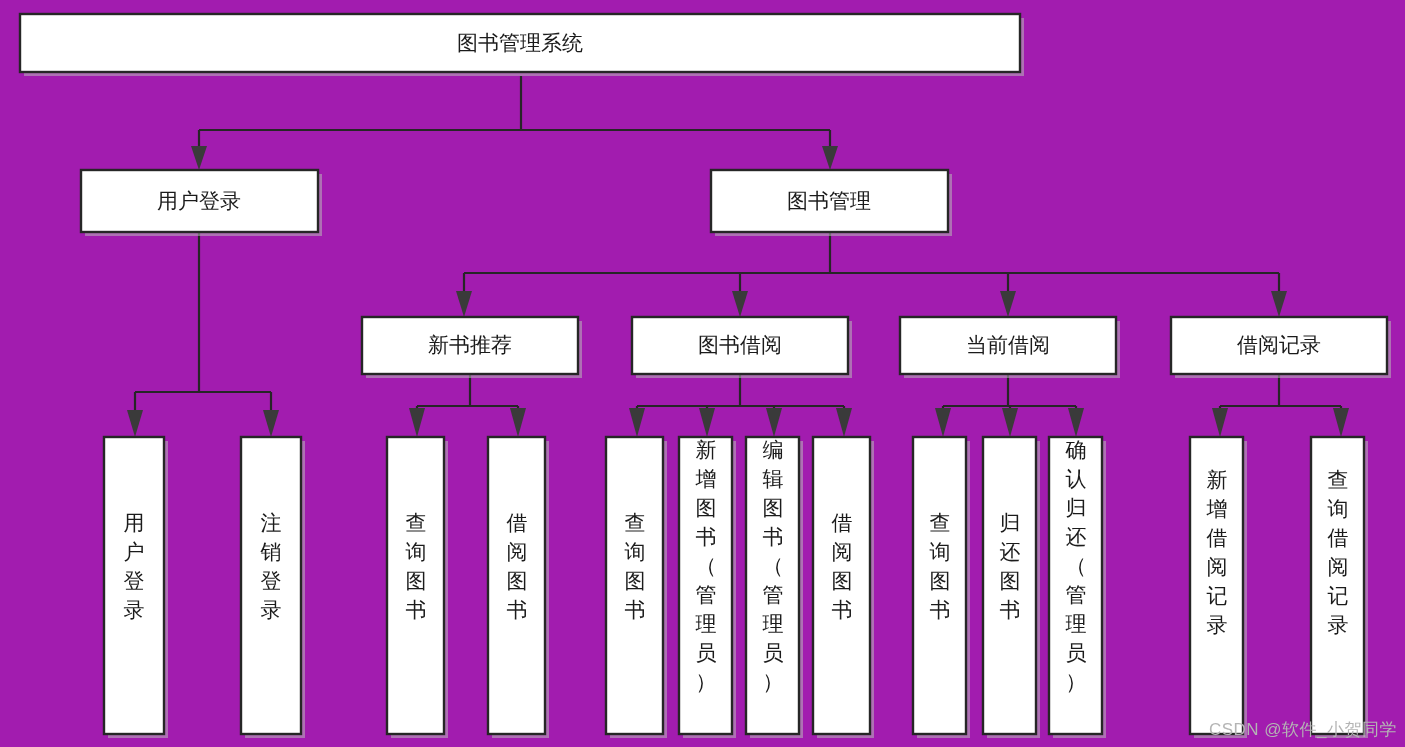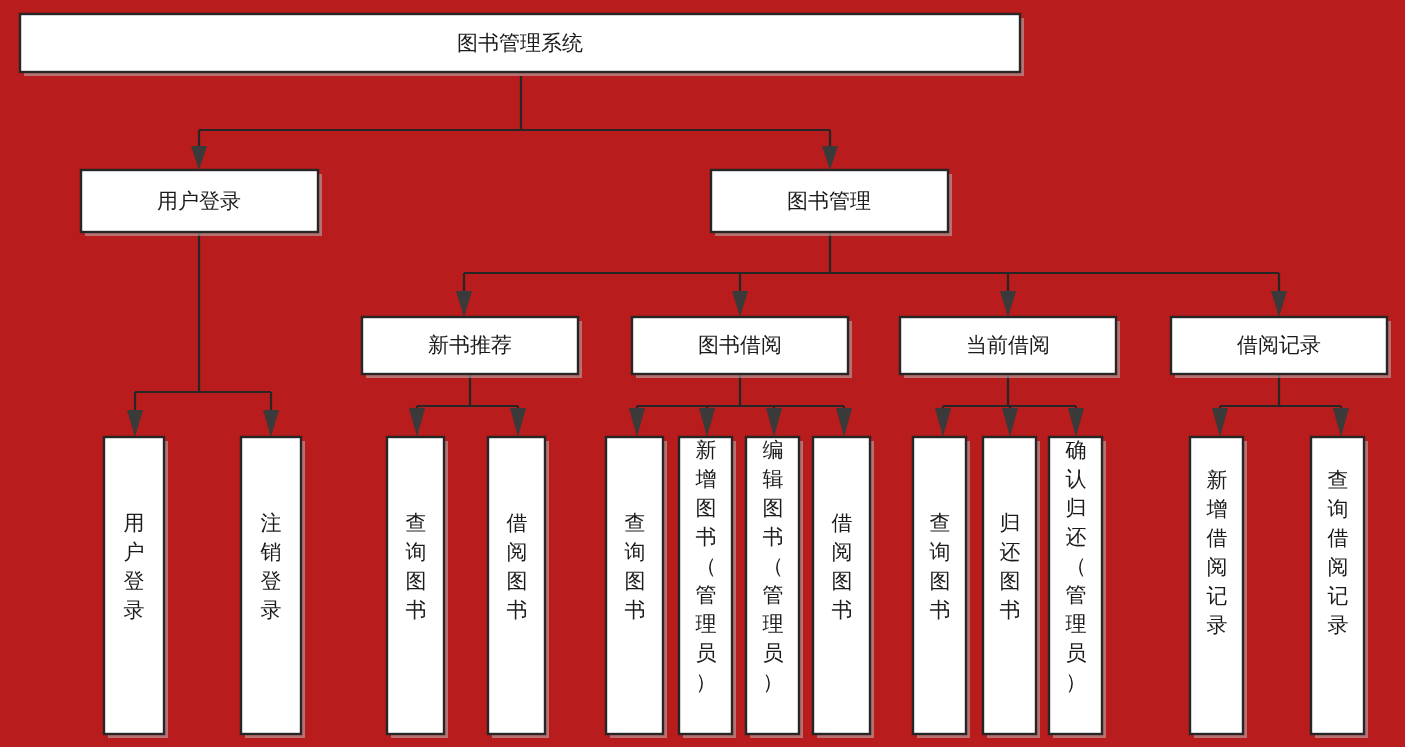--- a/index.html
+++ b/index.html
@@ -7,21 +7,21 @@
     padding: 0;
     background: #ffffff;
   }
   body {
     font-family: "Liberation Sans", "DejaVu Sans", sans-serif;
   }
   #diagram-root {
     position: relative;
     width: 1405px;
     height: 747px;
-    background: #b91c1c;
+    background: #a21caf;
     overflow: hidden;
     text-decoration: underline;
   }
   svg#flowchart {
     position: absolute;
     left: 0;
     top: 0;
     width: 1405px;
     height: 747px;
   }
@@ -256,13 +256,14 @@
 
       <g>
         <rect class="node-shadow" x="1315" y="441" width="53" height="297"></rect>
         <rect class="node-rect" x="1311" y="437" width="53" height="297"></rect>
         <text class="node-label-v" x="1338" y="487"><tspan x="1338" y="487">查</tspan><tspan x="1338" y="516">询</tspan><tspan x="1338" y="545">借</tspan><tspan x="1338" y="574">阅</tspan><tspan x="1338" y="603">记</tspan><tspan x="1338" y="632">录</tspan></text>
       </g>
 
     </g>
   </svg>
 
+  <div class="watermark">CSDN @软件_小贺同学</div>
 </div>
 
 </body></html>

